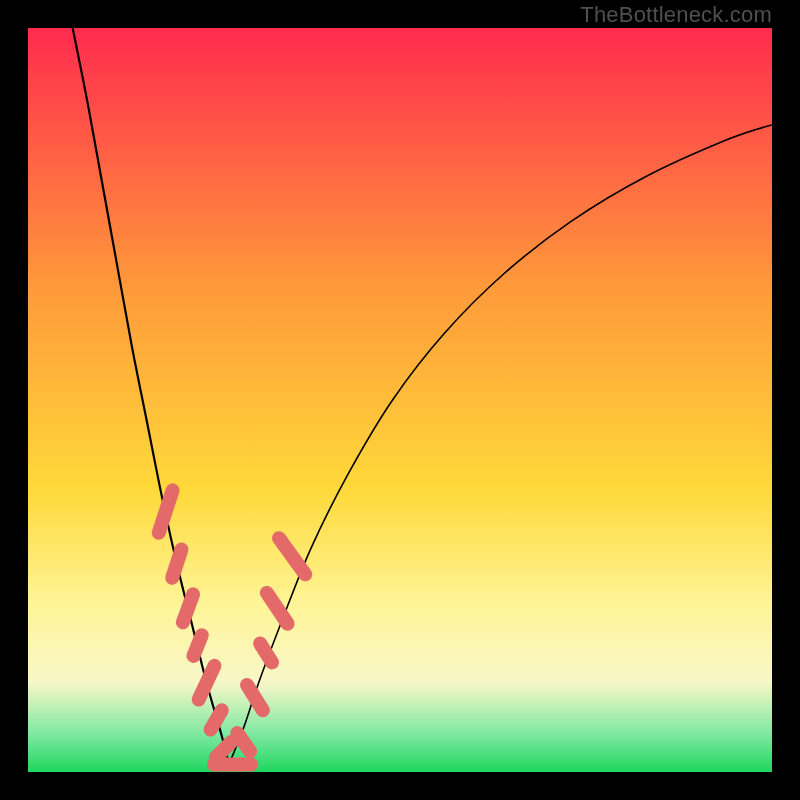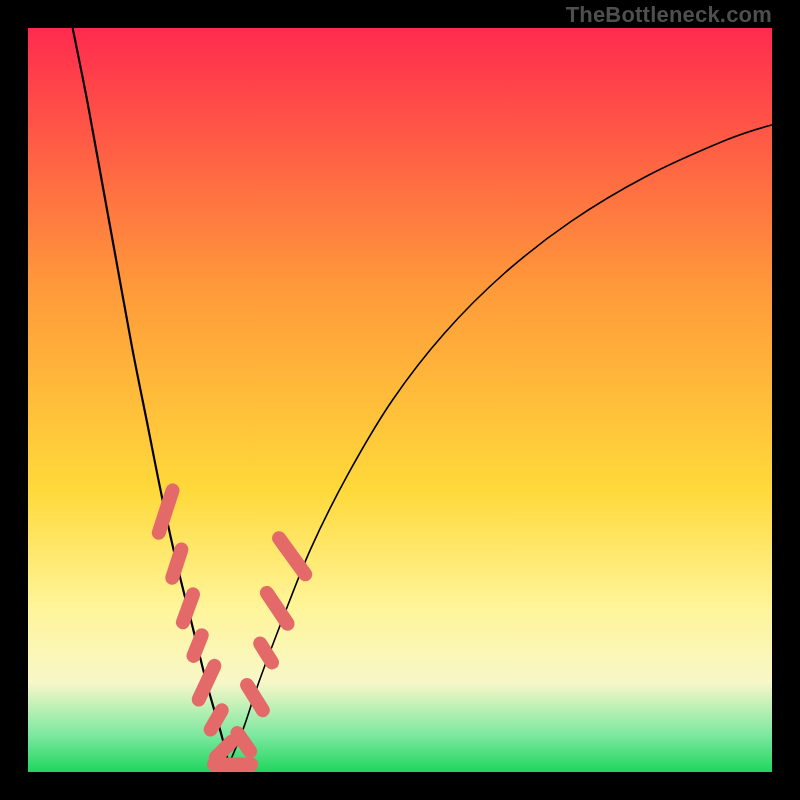--- a/index.html
+++ b/index.html
@@ -36,21 +36,21 @@
       var(--c-mint) 95%,
       var(--c-green) 100%
     );
   }
   .watermark {
     position: absolute;
     top: 2px;
     right: 28px;
     color: #4f4f4f;
     font-size: 22px;
-    font-weight: 700;
+    font-weight: 400;
     letter-spacing: 0.2px;
   }
   svg.curves {
     position: absolute;
     top: 0;
     left: 0;
     width: 744px;
     height: 744px;
   }
   .curve-line {

